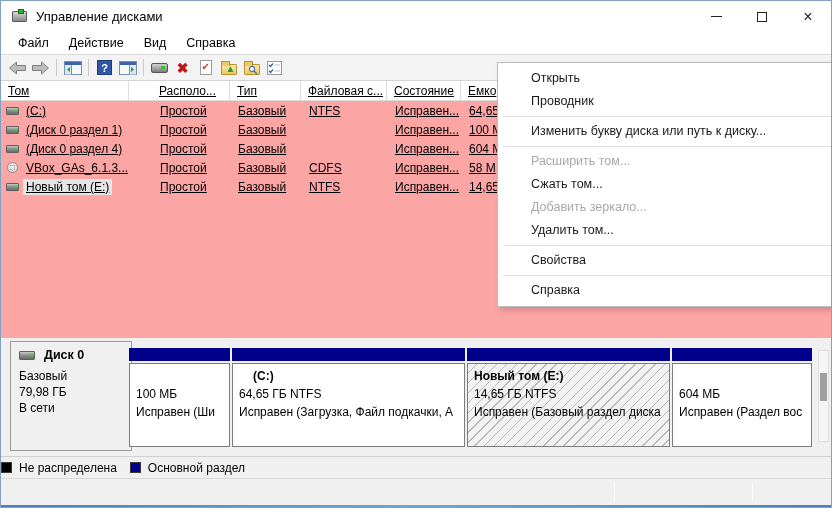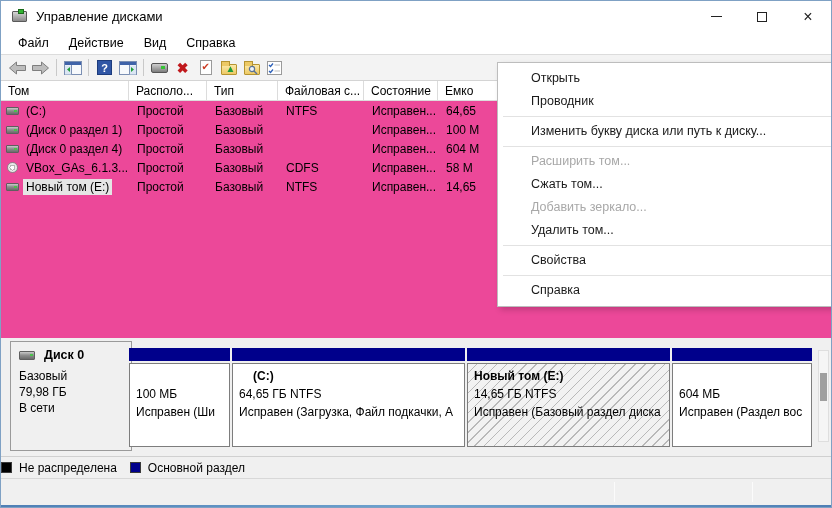--- a/index.html
+++ b/index.html
@@ -31,27 +31,27 @@
   .i-device::after { content:""; position:absolute; right:2px; top:2px; width:4px; height:3px; background:#35c235; }
   .i-x { color:#c0181c; font-weight:bold; font-size:14px; line-height:1; }
   .i-doc { width:12px; height:15px; background:#fff; border:1px solid #9a9a9a; position:relative; }
   .i-doc-check { position:absolute; left:1px; top:1px; font-size:10px; color:#cc3a22; line-height:1; }
   .i-folder { width:16px; height:11px; background:linear-gradient(#fce9a8,#edc964); border:1px solid #b69430; border-radius:1px; position:relative; margin-top:3px; }
   .i-folder::before { content:""; position:absolute; top:-4px; left:-1px; width:7px; height:4px; background:#edc964; border:1px solid #b69430; border-bottom:none; }
   .i-folder .ov { position:absolute; left:4px; top:-1px; font-size:10px; line-height:1; color:#1f9d3a; }
   .i-folder svg { position:absolute; left:3px; top:0; }
 
   
-  .vol-list { height:257px; background:#ec4899; font-size:12px; overflow:hidden; }
+  .vol-list { height:257px; background:#fca5a5; font-size:12px; overflow:hidden;text-decoration:underline; }
   .vl-header { display:flex; height:20px; border-bottom:1px solid #dcdcdc; align-items:center; background:#fff; }
   .vl-hcell { height:20px; line-height:20px; padding-left:7px; border-right:1px solid #dcdcdc; overflow:hidden; white-space:nowrap; }
   .vl-row { display:flex; height:19px; align-items:center; }
   .vl-cell { padding-left:8px; overflow:hidden; white-space:nowrap; }
   .c0 { width:128px; padding-left:0; display:flex; align-items:center; }
-  .c1 { width:78px; } .c2 { width:71px; } .c3 { width:86px; } .c4 { width:74px; } .c5 { flex:1; }
+  .c1 { width:78px;margin-left:23px; } .c2 { width:71px; } .c3 { width:86px; } .c4 { width:74px; } .c5 { flex:1; }
   .c0 .row-icon-wrap { width:22px; display:flex; justify-content:center; flex:0 0 auto; }
   .icon-drive { width:13px; height:8px; background:linear-gradient(180deg,#c9c9c9 0%,#8f8f8f 45%,#6b6b6b 100%); border:1px solid #5f5f5f; border-radius:1px; position:relative; }
   .icon-drive::after { content:""; position:absolute; right:1px; top:2px; width:3px; height:2px; background:#49c24b; }
   .icon-cd { width:11px; height:11px; border-radius:50%; border:1px solid #8a8a8a; background:radial-gradient(circle at 50% 50%, #ffffff 0 2px, #b5b5b5 2px 3px, #e9e9e9 3px 100%); }
   .vol-name { padding:1px 3px; }
   .vl-row.selected .vol-name { background:#e5e5e5; }
 
   
   .disk-pane { height:118px; background:#f0f0f0; position:relative; font-size:12px; }
   .disk-info { position:absolute; left:9px; top:3px; width:122px; height:110px; border:1px solid #9a9a9a; padding:6px 7px 0 8px; background:#f0f0f0; }

